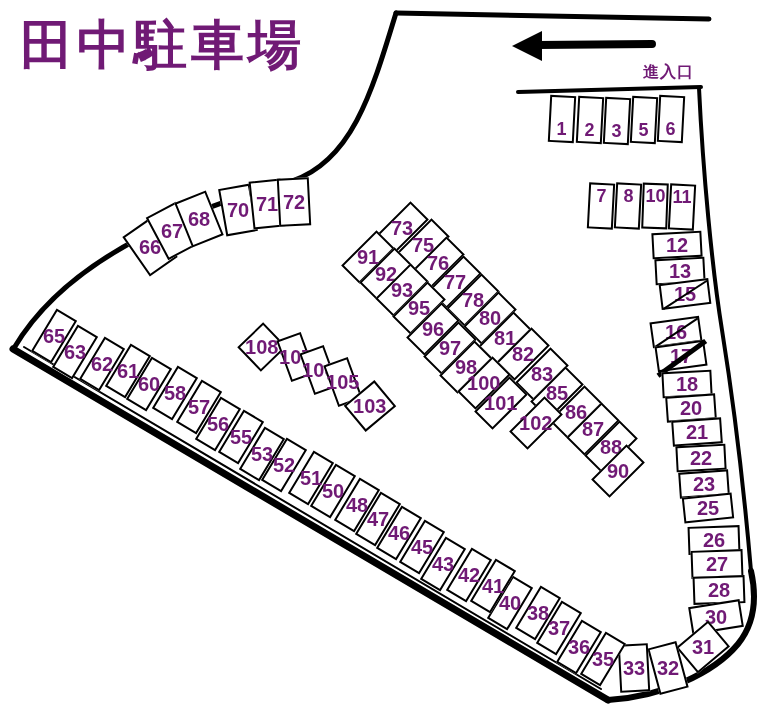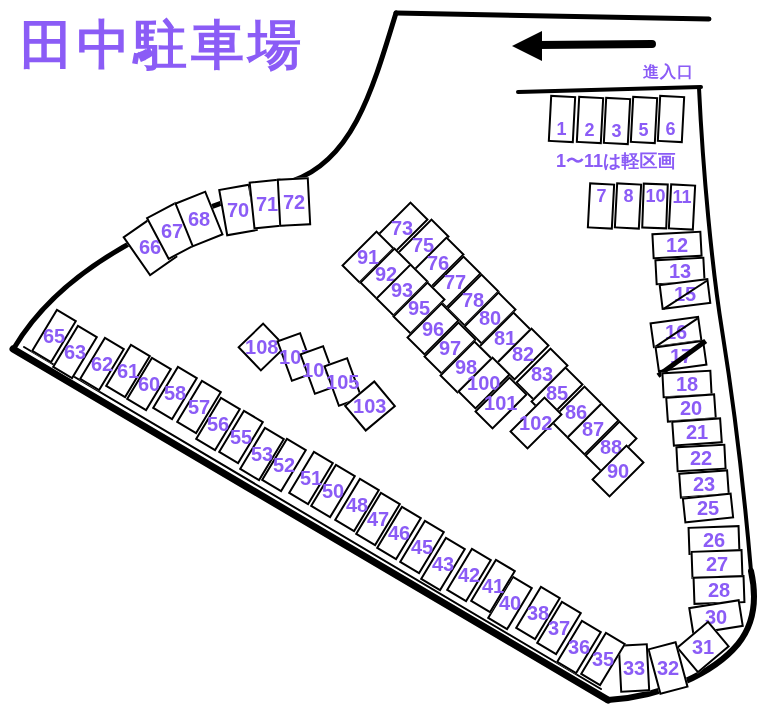--- a/index.html
+++ b/index.html
@@ -1,18 +1,18 @@
 <!DOCTYPE html>
 <html><head>
 <meta charset="utf-8">
 <style>
   html,body { margin:0; padding:0; background:#fff; }
   .map {
     position:relative; width:777px; height:714px; background:#fff;
-    font-family:"Liberation Sans", sans-serif; color:#8b5cf6; overflow:hidden;
+    font-family:"Liberation Sans", sans-serif; color:#701a75; overflow:hidden;
   }
   .bounds { position:absolute; left:0; top:0; width:777px; height:714px; }
   .title {
     position:absolute; left:20px; top:16px;
     font-size:53px; font-weight:bold; letter-spacing:4px; line-height:1.1;
     white-space:nowrap;
   }
   .entrance-label {
     position:absolute; left:643px; top:62px;
     font-size:16px; font-weight:bold; letter-spacing:1px; white-space:nowrap;
@@ -59,21 +59,20 @@
     <g>
       <path d="M538,45 L652,44" stroke-width="8"></path>
       <polygon points="512,46 542,31 542,61" fill="#000" stroke="none"></polygon>
     </g>
   </svg>
 
   <div class="title">田中駐車場</div>
 
   <div class="entrance-label">進入口</div>
 
-  <div class="note">1〜11は軽区画</div>
 
   <div id="stalls">
       <div class="stall va-b" style="left: 562px; top: 119px; width: 26px; height: 47px; --r: 3deg;">
     <span class="num" style="font-size: 18px;">1</span>
   </div>
       <div class="stall va-b" style="left: 590px; top: 120px; width: 26px; height: 47px; --r: 3deg;">
     <span class="num" style="font-size: 18px;">2</span>
   </div>
       <div class="stall va-b" style="left: 617px; top: 121px; width: 26px; height: 47px; --r: 3deg;">
     <span class="num" style="font-size: 18px;">3</span>

